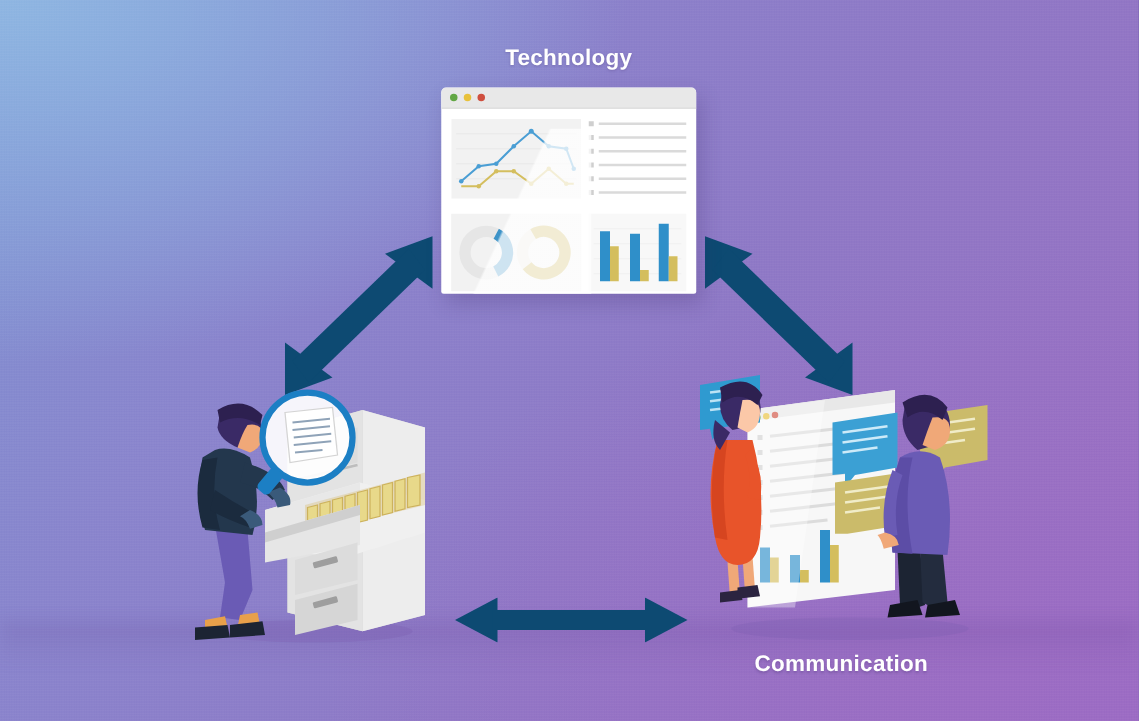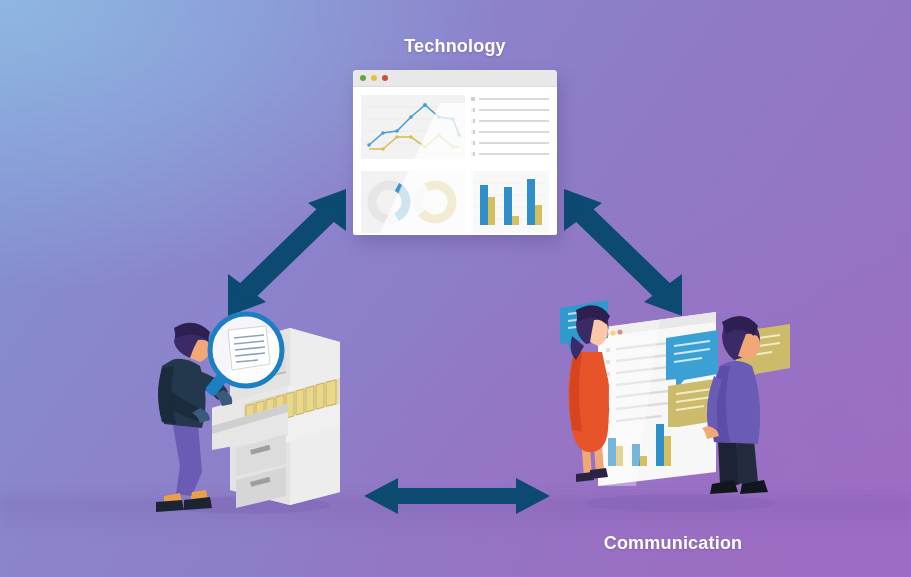--- a/index.html
+++ b/index.html
@@ -45,21 +45,21 @@
     color: #ffffff;
     font-weight: bold;
     font-size: 18px;
     letter-spacing: 0.2px;
     white-space: nowrap;
     transform: translateX(-50%);
     text-shadow: 0 1px 2px rgba(60,40,100,0.25);
   }
   #label-technology { left: 455px; top: 36px; }
   #label-governance { left: 231px; top: 521px; }
-  #label-communication { left: 673px; top: 521px; margin-top: 12px; }
+  #label-communication { left: 673px; top: 521px; }
 
   .arrow { position: absolute; }
 
   
   .browser {
     position: absolute;
     left: 353px; top: 70px;
     width: 204px; height: 165px;
     background: #ffffff;
     border-radius: 4px 4px 2px 2px;

